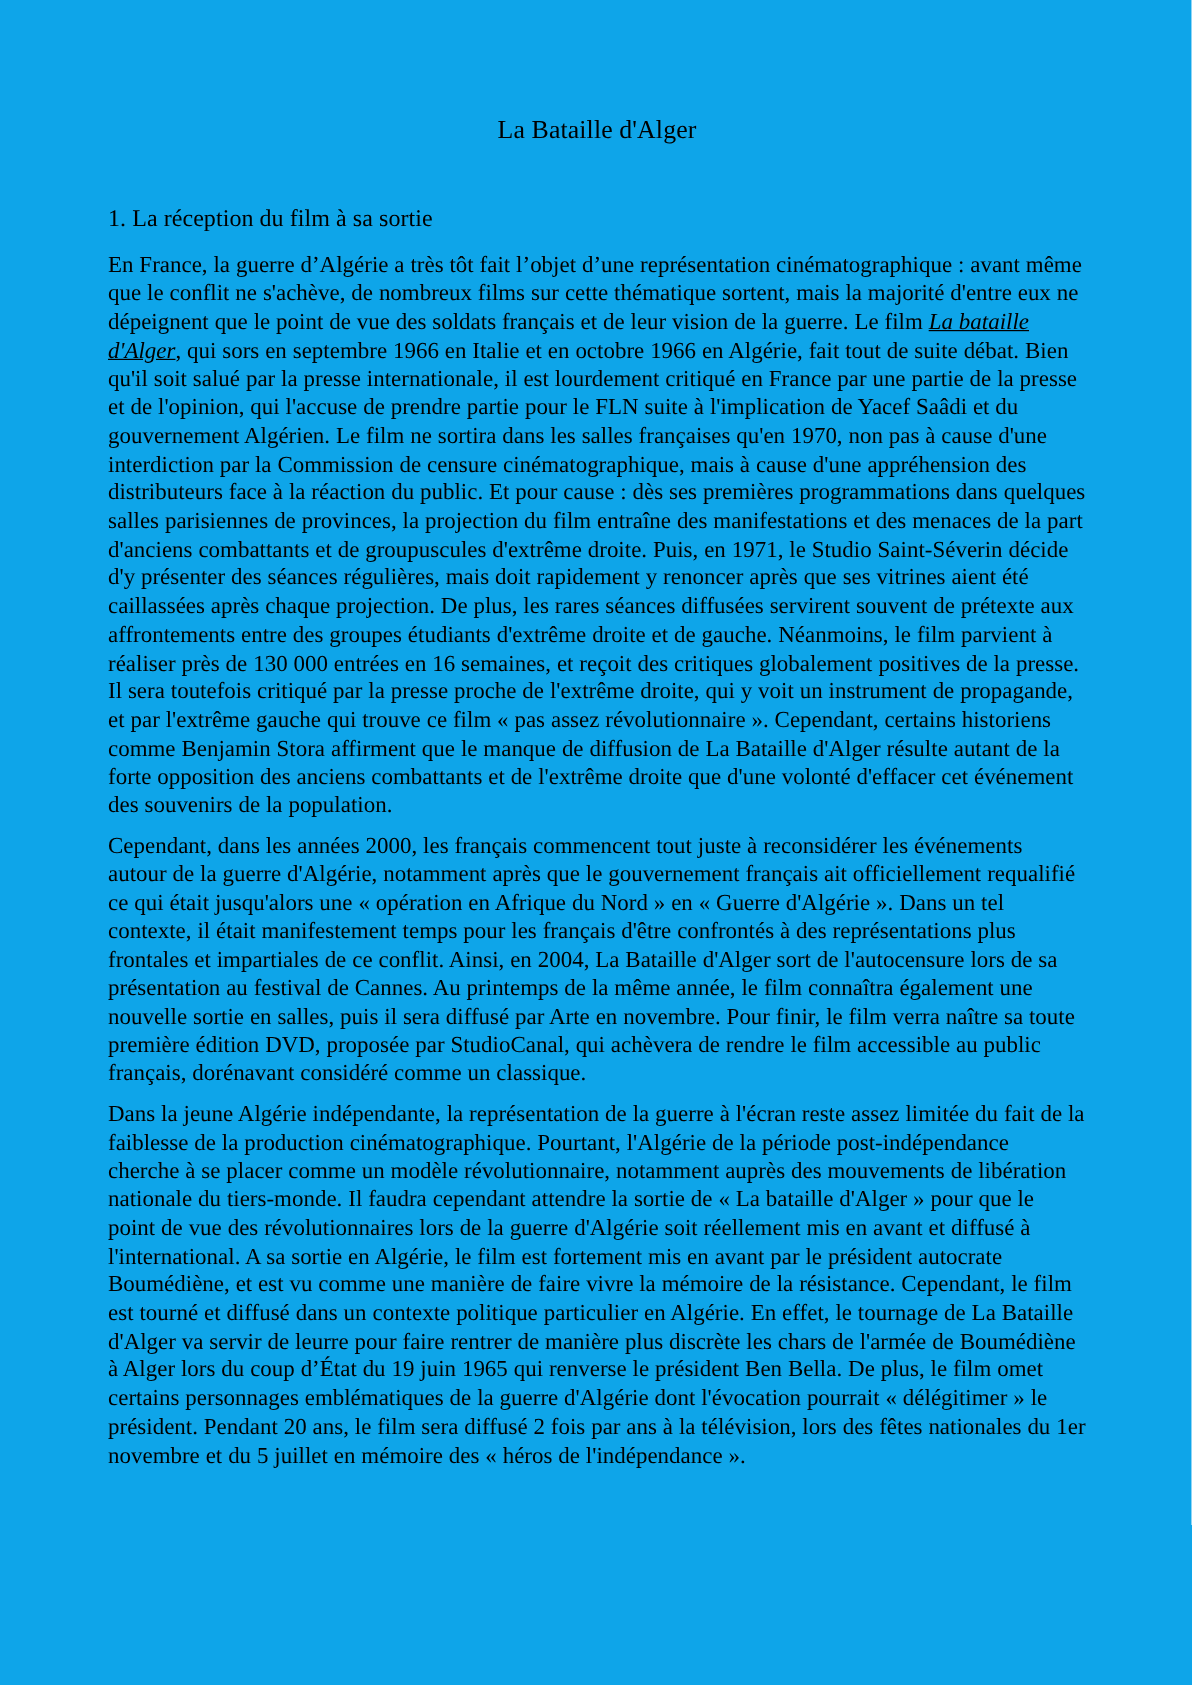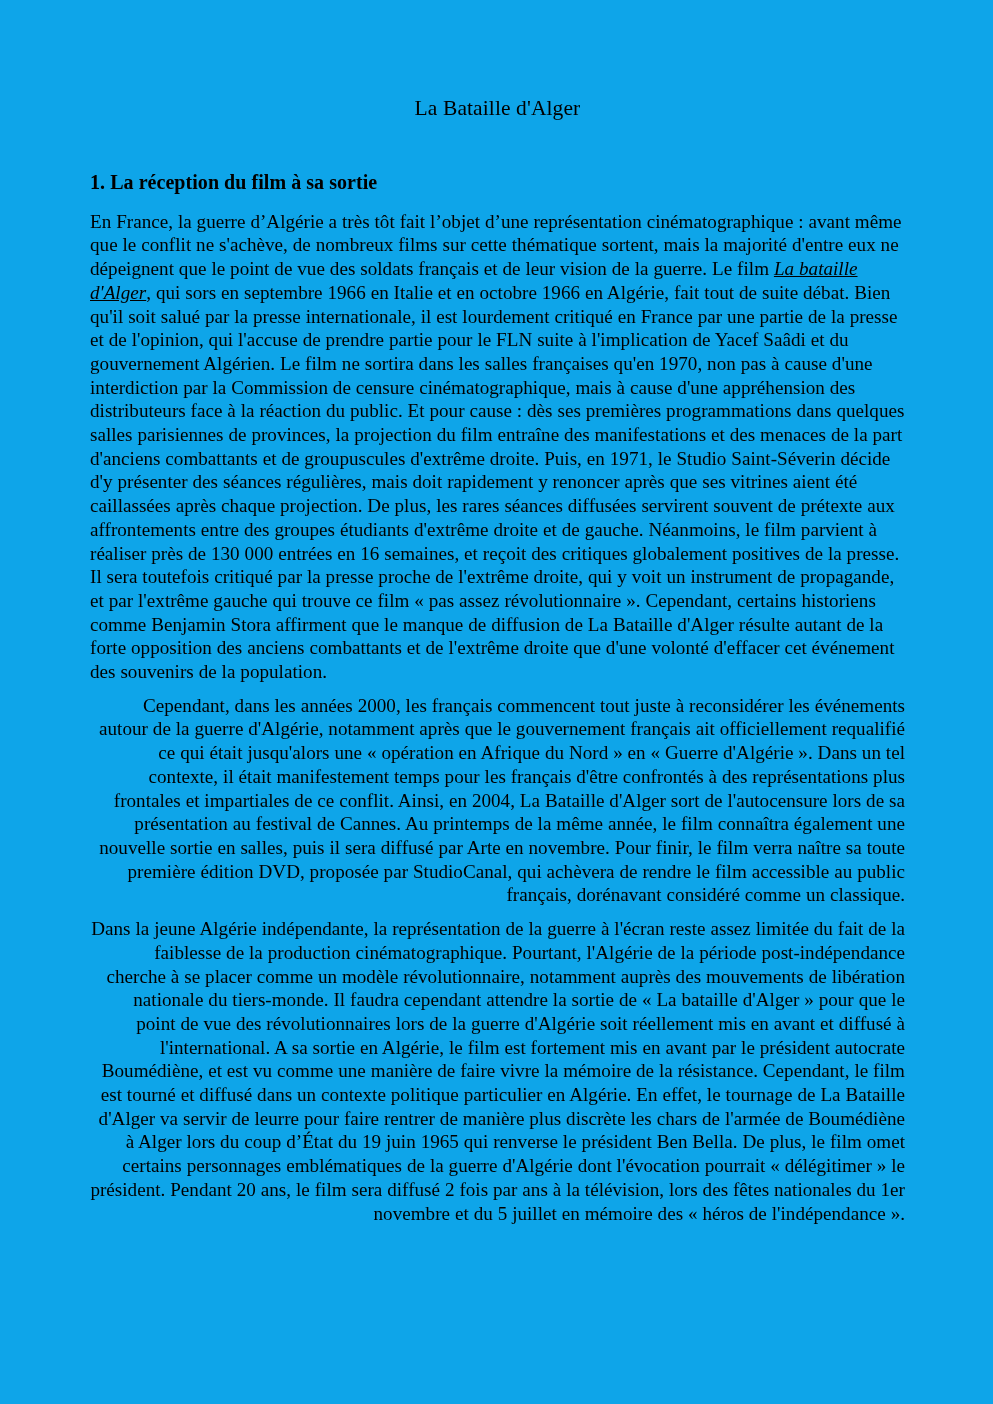--- a/index.html
+++ b/index.html
@@ -31,40 +31,39 @@
     text-align: center;
     font-size: 21.5px;
     line-height: 1.15;
     font-weight: normal;
     margin: 0;
     padding-top: 96px;
     letter-spacing: 0.1px;
   }
   .section-heading {
     font-size: 20px;
-    font-weight: bold;
+    font-weight: normal;
     line-height: 1.2;
     margin: 0;
     padding-top: 49px;
     letter-spacing: 0.05px;
   }
   .para {
     font-size: 19.1px;
     line-height: 23.7px;
     text-align: left;
     margin: 0;
     letter-spacing: 0.02px;
     word-spacing: 0.1px;
   }
   .para.first {
     margin-top: 16px;
   }
   .para + .para {
     margin-top: 10px;
-    text-align: right;
   }
   .film-title {
     font-style: italic;
     text-decoration: underline;
   }
 </style>
 </head>
 <body>
 
 <div class="page">

